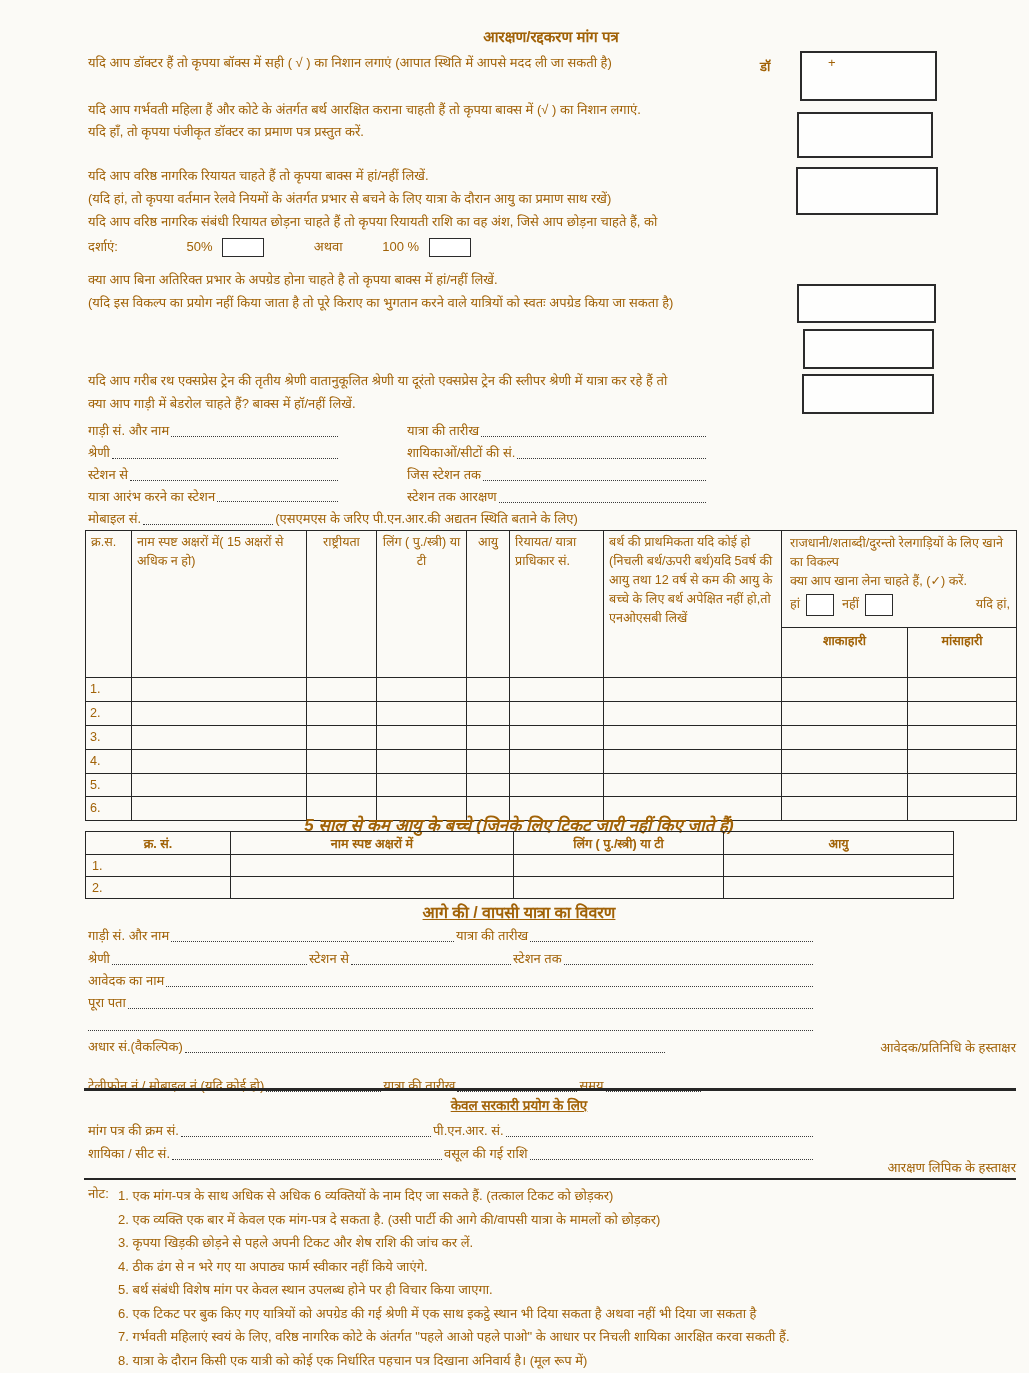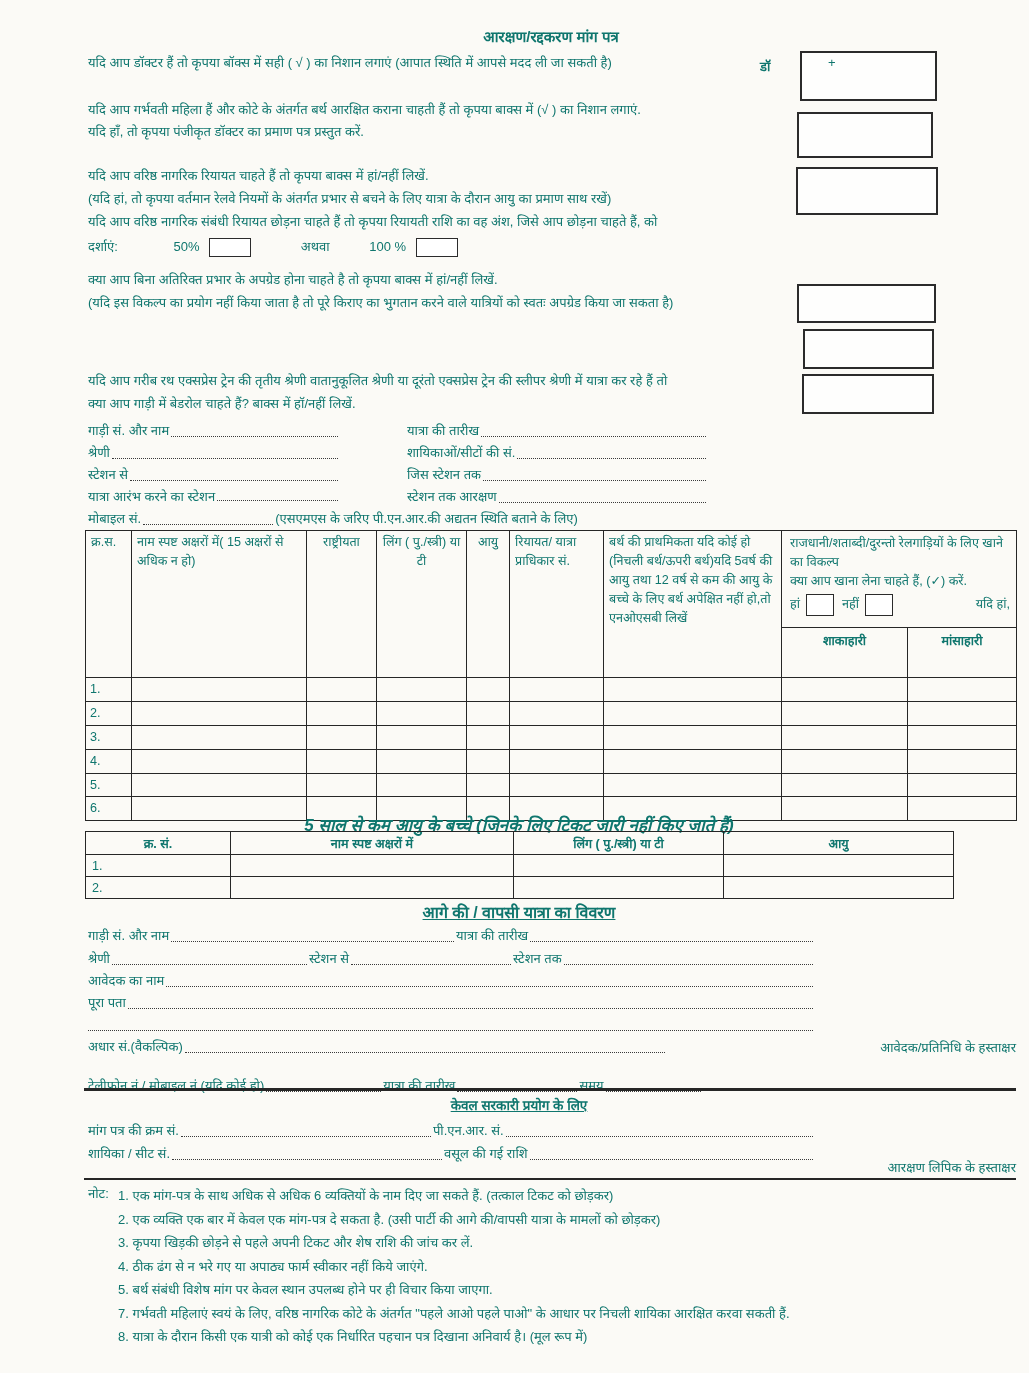--- a/index.html
+++ b/index.html
@@ -3,21 +3,21 @@
 <meta charset="utf-8">
 <style>
   html,body{margin:0;padding:0;}
   body{background:#e8e6e0;}
   .page{
     position:relative;
     width:1029px;height:1373px;
     margin:0 auto;
     background:#fbfaf6;
     font-family:"Liberation Sans","DejaVu Sans",sans-serif;
-    font-size:13px;color:#0f766e;
+    font-size:13px;color:#a16207;
     overflow:hidden;
   }
   .abs{position:absolute;}
   .bold{font-weight:700;}
   .center{text-align:center;}
   .u{text-decoration:underline;}
   .line{display:flex;align-items:flex-end;}
   .lbl{white-space:nowrap;}
   .fill{flex:1 1 auto;border-bottom:1.6px dotted #3a3a3a;height:13px;margin:0 2px 2px 2px;}
   .fillw{display:inline-block;border-bottom:1.6px dotted #3a3a3a;height:13px;margin:0 2px 2px 2px;vertical-align:bottom;}
@@ -53,21 +53,21 @@
     <div>यदि हाँ, तो कृपया पंजीकृत डॉक्टर का प्रमाण पत्र प्रस्तुत करें.</div>
   </div>
   <div class="ansbox" style="left:797px;top:112px;width:132px;height:42px;"></div>
 
   <div class="abs" style="left:88px;top:164px;width:680px;line-height:23px;">
     <div>यदि आप वरिष्ठ नागरिक रियायत चाहते हैं तो कृपया बाक्स में हां/नहीं लिखें.</div>
     <div>(यदि हां, तो कृपया वर्तमान रेलवे नियमों के अंतर्गत प्रभार से बचने के लिए यात्रा के दौरान आयु का प्रमाण साथ रखें)</div>
     <div>यदि आप वरिष्ठ नागरिक संबंधी रियायत छोड़ना चाहते हैं तो कृपया रियायती राशि का वह अंश, जिसे आप छोड़ना चाहते हैं, को</div>
     <div style="margin-top:2px;">
       <span>दर्शाएं:</span>
-      <span style="margin-left:52px;text-align:right;">50%</span>
+      <span style="margin-left:65px;text-align:right;">50%</span>
       <span class="cbx"></span>
       <span style="margin-left:40px;">अथवा</span>
       <span style="margin-left:36px;">100 %</span>
       <span class="cbx"></span>
     </div>
   </div>
   <div class="ansbox" style="left:796px;top:167px;width:138px;height:44px;"></div>
 
   <div class="abs" style="left:88px;top:268px;width:690px;line-height:23px;">
     <div>क्या आप बिना अतिरिक्त प्रभार के अपग्रेड होना चाहते है तो कृपया बाक्स में हां/नहीं लिखें.</div>
@@ -111,21 +111,21 @@
           <span>स्टेशन से</span>
           <span class="fill"></span>
         </span>
       <span style="width:67px;"></span>
       <span style="flex:1;display:flex;align-items:flex-end;">
           <span>जिस स्टेशन तक</span>
           <span class="fill"></span>
         </span>
     </div>
     <div class="line" style="height:22px;">
-      <span class="lbl" style="width:252px;display:flex;align-items:flex-start;">
+      <span class="lbl" style="width:252px;display:flex;align-items:center;">
           <span>यात्रा आरंभ करने का स्टेशन</span>
           <span class="fill"></span>
         </span>
       <span style="width:67px;"></span>
       <span style="flex:1;display:flex;align-items:flex-end;">
           <span>स्टेशन तक आरक्षण</span>
           <span class="fill"></span>
         </span>
     </div>
     <div class="line" style="height:22px;">
@@ -338,18 +338,19 @@
   <div class="sep2" style="top:1178px;"></div>
 
   <div class="abs" style="left:88px;top:1184px;width:920px;">
     <span class="abs" style="left:0;top:0;">नोट:</span>
     <div style="margin-left:30px;line-height:23.5px;">
       <div>1. एक मांग-पत्र के साथ अधिक से अधिक 6 व्यक्तियों के नाम दिए जा सकते हैं. (तत्काल टिकट को छोड़कर)</div>
       <div>2. एक व्यक्ति एक बार में केवल एक मांग-पत्र दे सकता है. (उसी पार्टी की आगे की/वापसी यात्रा के मामलों को छोड़कर)</div>
       <div>3. कृपया खिड़की छोड़ने से पहले अपनी टिकट और शेष राशि की जांच कर लें.</div>
       <div>4. ठीक ढंग से न भरे गए या अपाठ्य फार्म स्वीकार नहीं किये जाएंगे.</div>
       <div>5. बर्थ संबंधी विशेष मांग पर केवल स्थान उपलब्ध होने पर ही विचार किया जाएगा.</div>
+      <div>6. एक टिकट पर बुक किए गए यात्रियों को अपग्रेड की गई श्रेणी में एक साथ इकट्ठे स्थान भी दिया सकता है अथवा नहीं भी दिया जा सकता है</div>
       <div>7. गर्भवती महिलाएं स्वयं के लिए, वरिष्ठ नागरिक कोटे के अंतर्गत "पहले आओ पहले पाओ" के आधार पर निचली शायिका आरक्षित करवा सकती हैं.</div>
       <div>8. यात्रा के दौरान किसी एक यात्री को कोई एक निर्धारित पहचान पत्र दिखाना अनिवार्य है। (मूल रूप में)</div>
     </div>
   </div>
 
 </div>
 
 </body></html>

